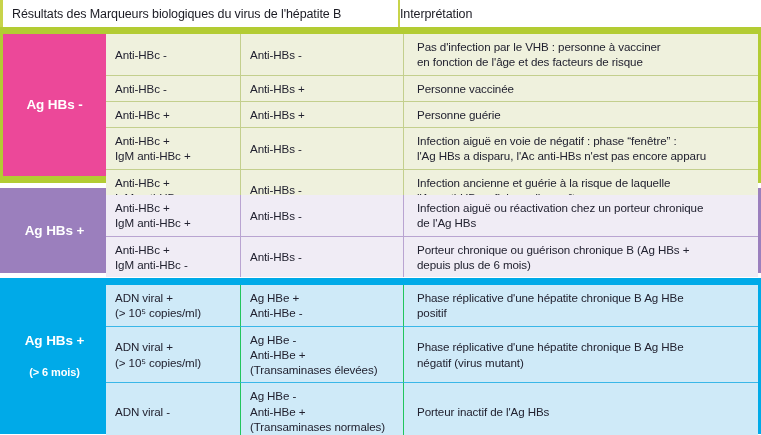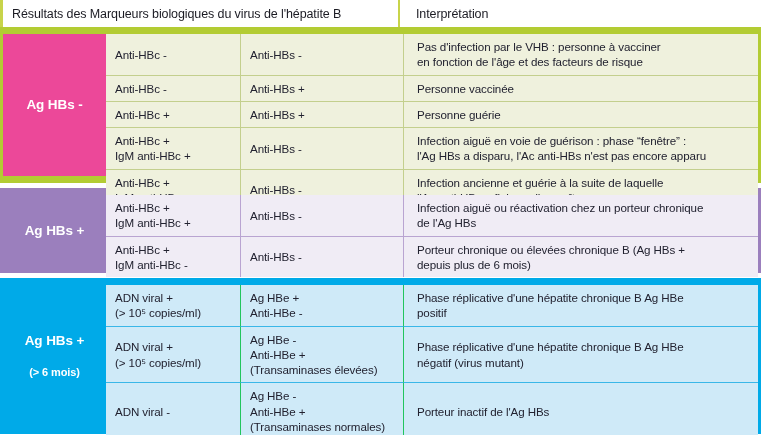--- a/index.html
+++ b/index.html
@@ -36,21 +36,21 @@
     align-items: center;
     padding-left: 9px;
     letter-spacing: -0.1px;
   }
   .table-header .hcell-results {
     width: 397px;
     border-right: 2px solid #c8d44a;
   }
   .table-header .hcell-interp {
     flex: 1;
-    padding-left: 16px;
+    padding-left: 0;
   }
 
   
   .section {
     display: flex;
     position: relative;
   }
 
   .section-band {
     height: 7px;
@@ -182,34 +182,34 @@
             </div>
             <div class="row">
               <div class="cell cell-marker1">
                 <span>Anti-HBc +</span>
                 <span>IgM anti-HBc +</span>
               </div>
               <div class="cell cell-marker2">
                 <span>Anti-HBs -</span>
               </div>
               <div class="cell cell-interp">
-                <span>Infection aiguë en voie de guérison : phase “fenêtre” :</span>
+                <span>Infection aiguë en voie de négatif : phase “fenêtre” :</span>
                 <span>l'Ag HBs a disparu, l'Ac anti-HBs n'est pas encore apparu</span>
               </div>
             </div>
             <div class="row">
               <div class="cell cell-marker1">
                 <span>Anti-HBc +</span>
                 <span>IgM anti-HBc -</span>
               </div>
               <div class="cell cell-marker2">
                 <span>Anti-HBs -</span>
               </div>
               <div class="cell cell-interp">
-                <span>Infection ancienne et guérie à la suite de laquelle</span>
+                <span>Infection ancienne et guérie à la risque de laquelle</span>
                 <span>l'Ac anti-HBs a fini par disparaître</span>
               </div>
             </div>
           </div>
         </div>
         <div class="section-band" style="background: rgb(179, 204, 51); width: 100%;"></div>
       </div>
       <div class="gap"></div>
       <div class="sec-purple-wrap">
         <div class="section-band" style="background: rgb(155, 127, 189); width: 100%;"></div>
@@ -233,21 +233,21 @@
             </div>
             <div class="row">
               <div class="cell cell-marker1">
                 <span>Anti-HBc +</span>
                 <span>IgM anti-HBc -</span>
               </div>
               <div class="cell cell-marker2">
                 <span>Anti-HBs -</span>
               </div>
               <div class="cell cell-interp">
-                <span>Porteur chronique ou élevées chronique B (Ag HBs +</span>
+                <span>Porteur chronique ou guérison chronique B (Ag HBs +</span>
                 <span>depuis plus de 6 mois)</span>
               </div>
             </div>
           </div>
         </div>
         <div class="section-band" style="background: rgb(155, 127, 189); width: 100%;"></div>
       </div>
       <div class="gap"></div>
       <div class="sec-blue-wrap">
         <div class="section-band" style="background: rgb(0, 170, 232); width: 100%;"></div>

